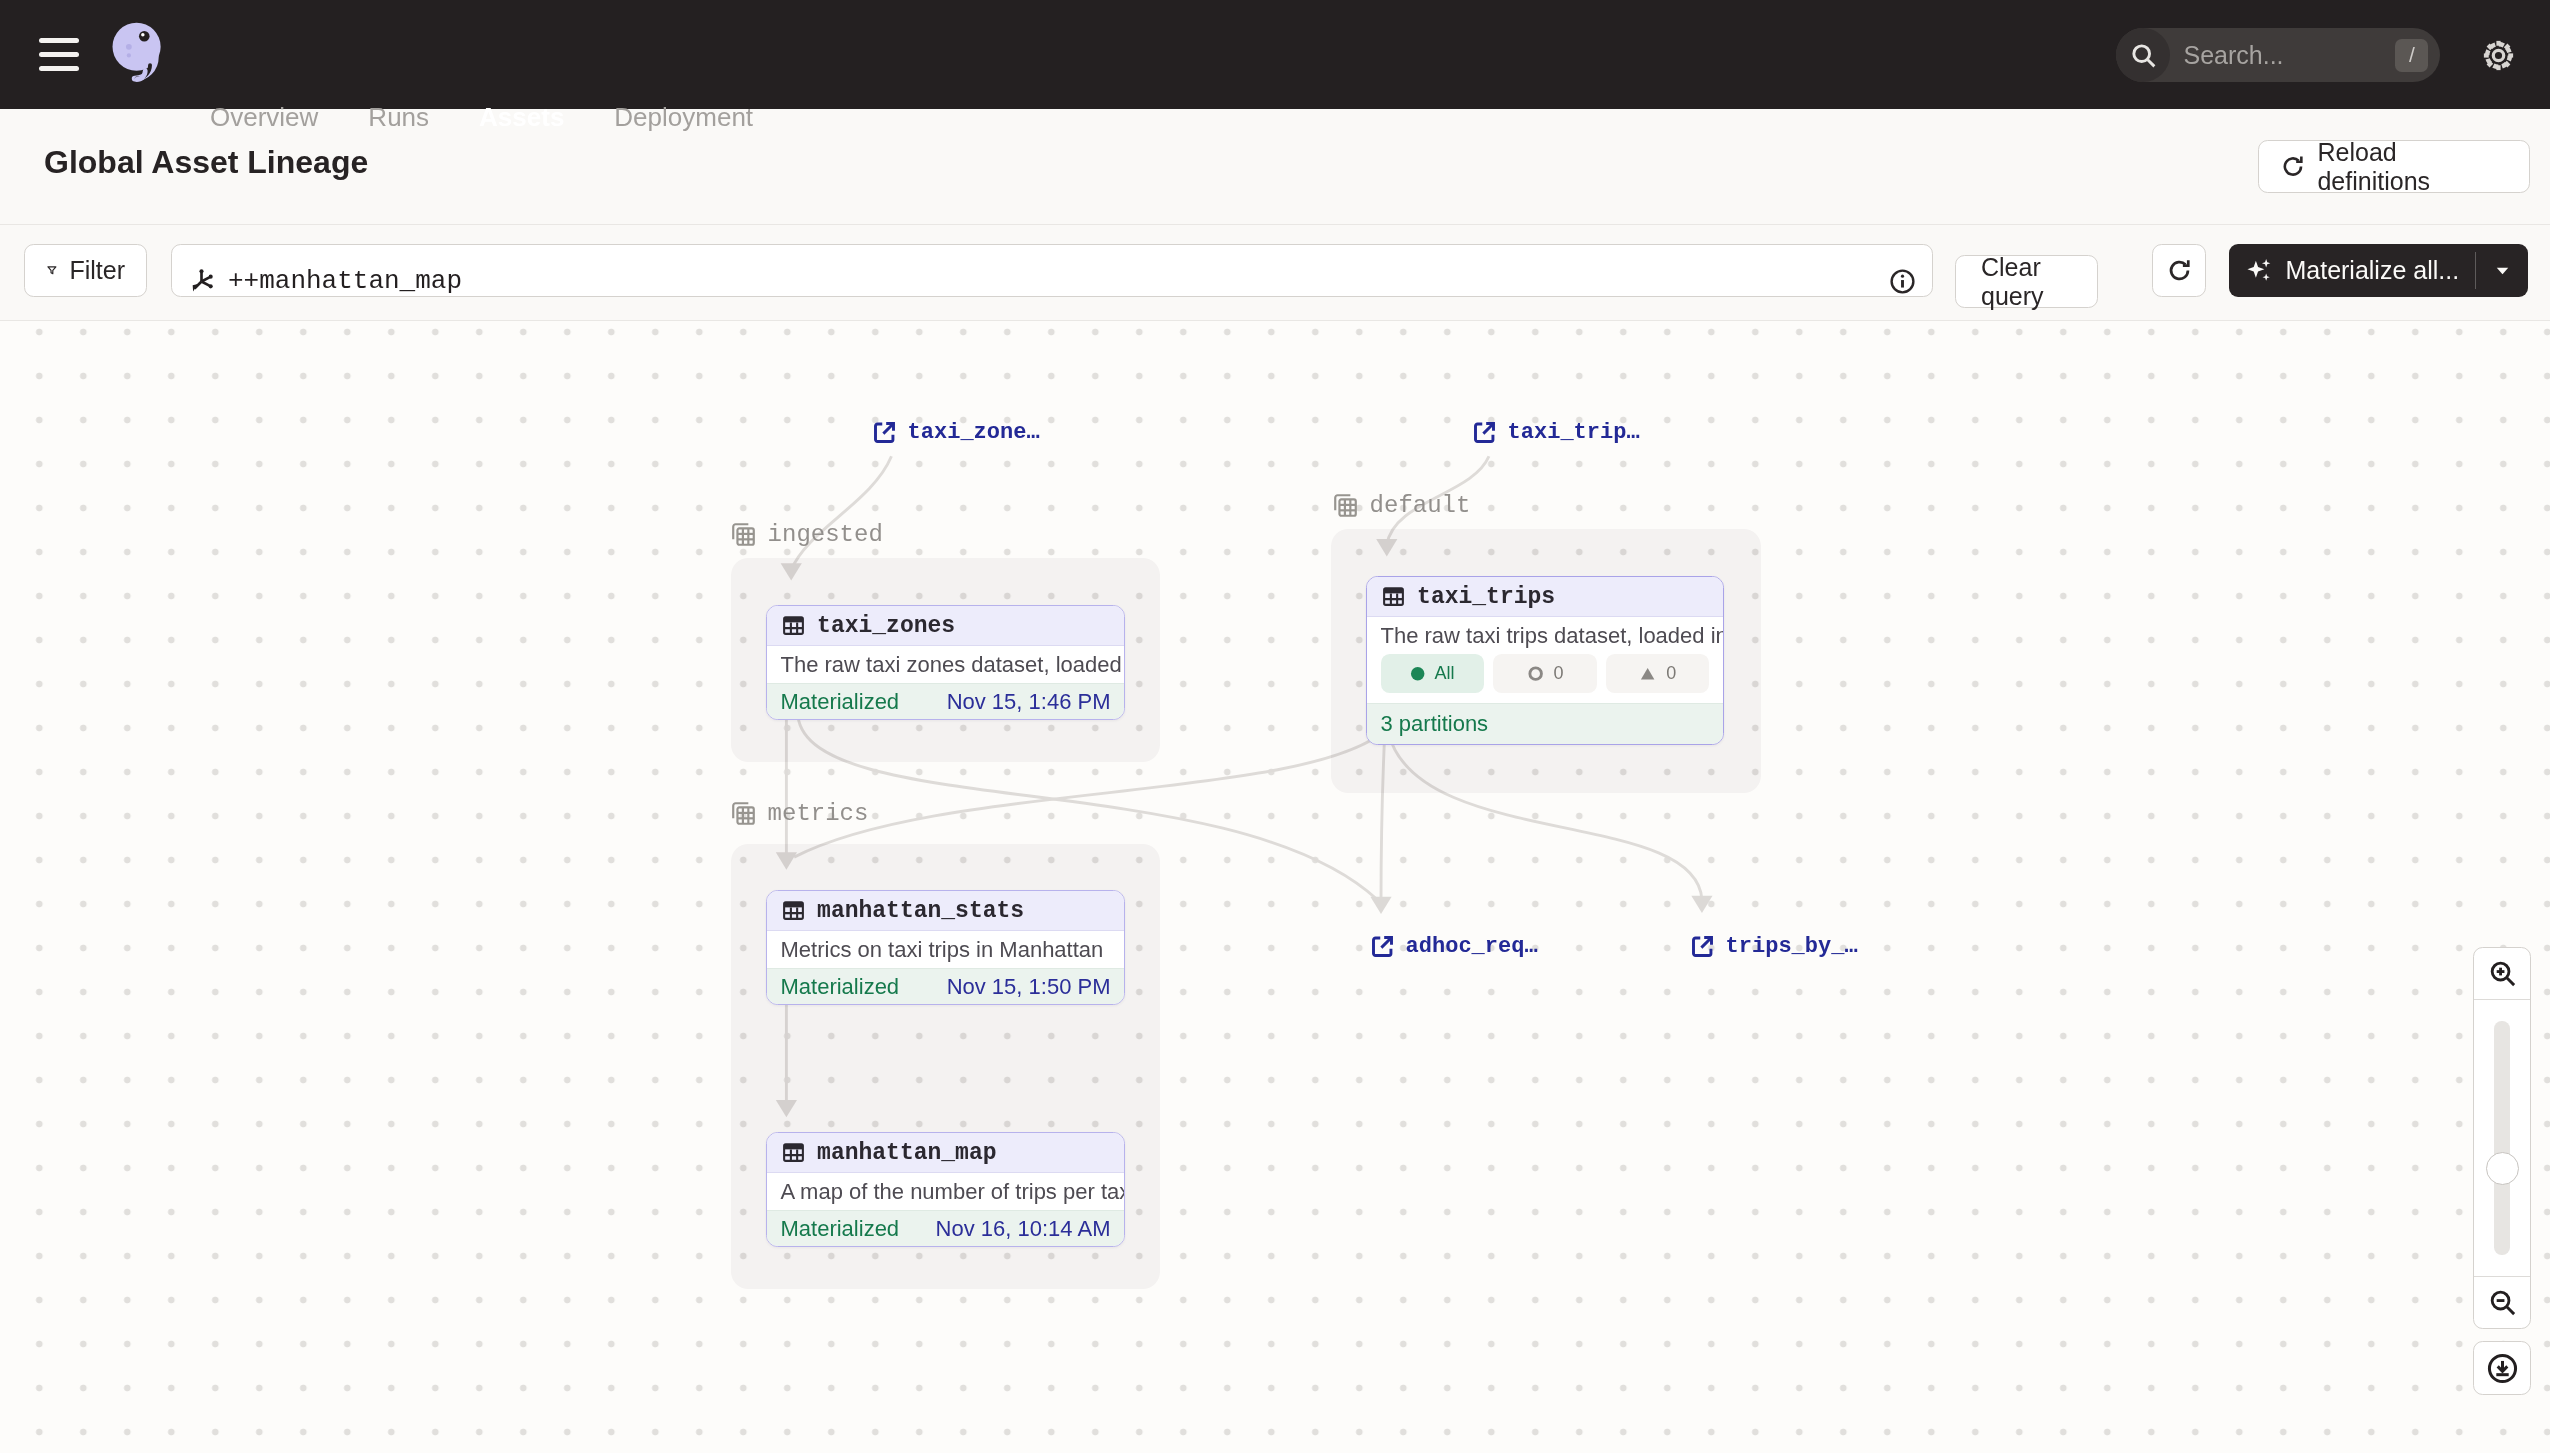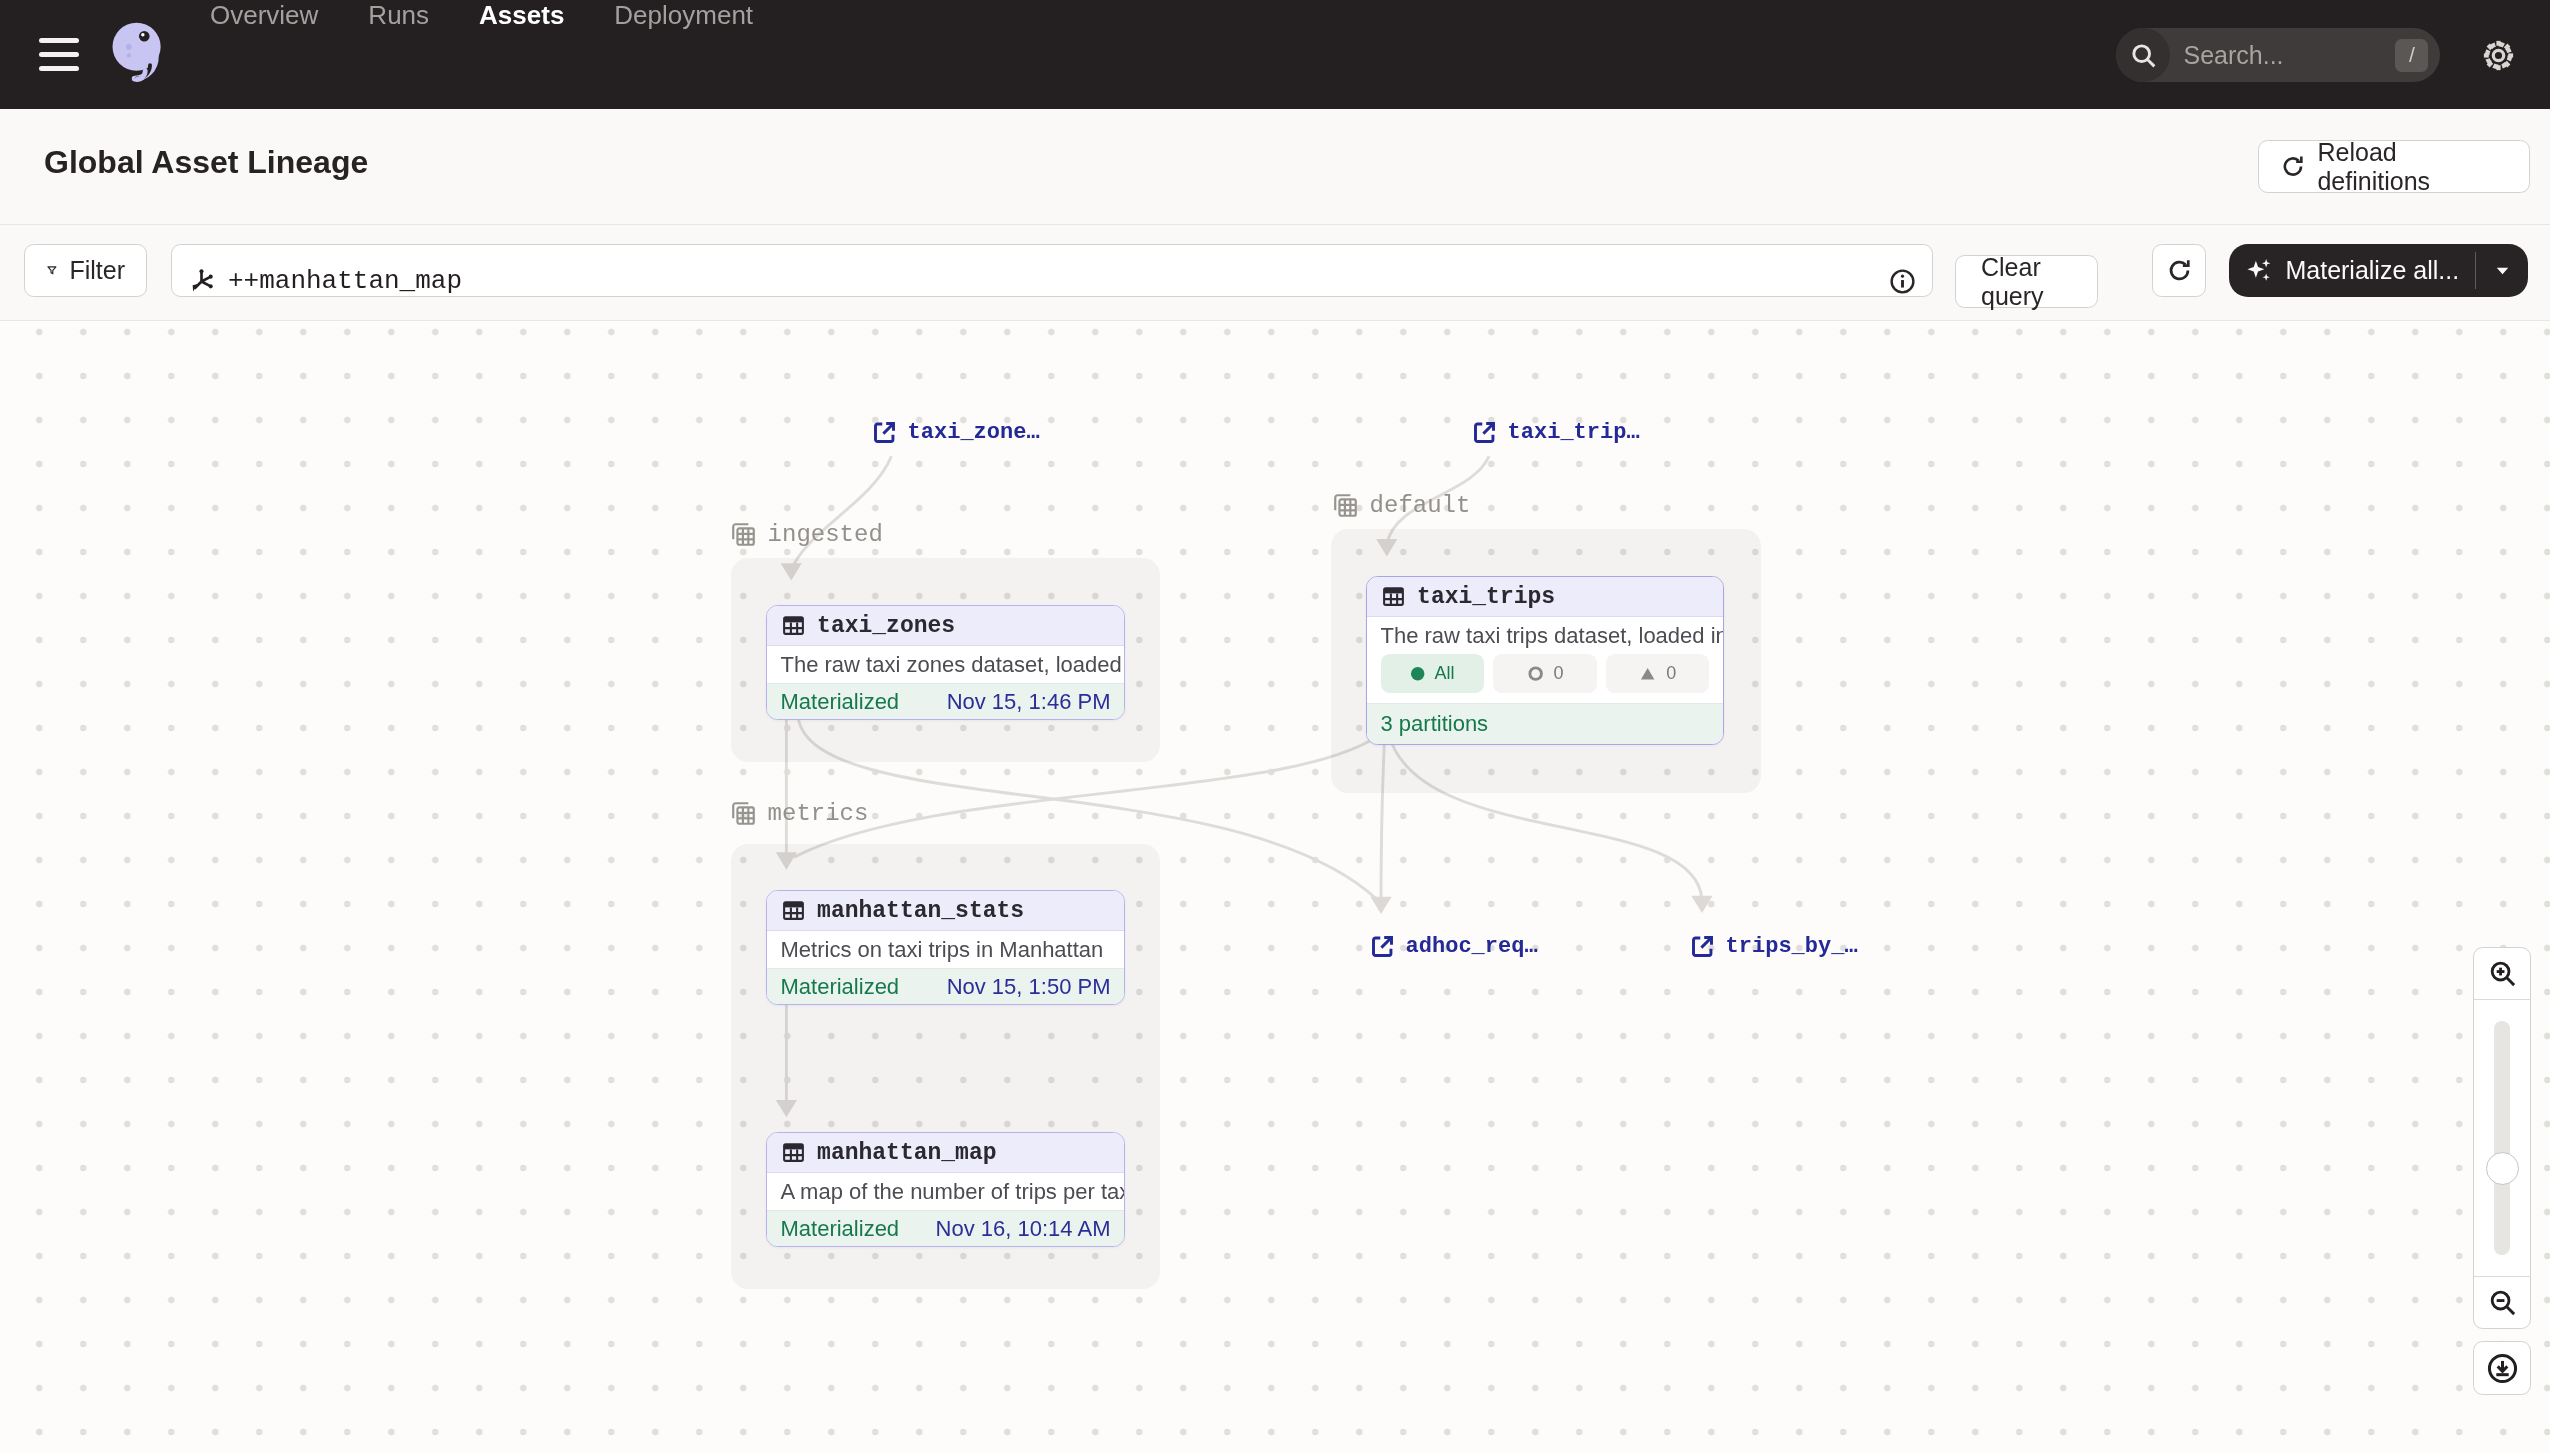--- a/index.html
+++ b/index.html
@@ -7,21 +7,21 @@
               font-family:"Liberation Sans", sans-serif; }
   .mono { font-family:"Liberation Mono","DejaVu Sans Mono",monospace; }
 
   
   .nav { position:absolute; left:0; top:0; width:2550px; height:109px; background:#242021;
          display:flex; align-items:center; }
   .hamburger { position:absolute; left:39px; top:38px; width:40px; height:33px; cursor:pointer;
                display:flex; flex-direction:column; justify-content:space-between; }
   .hamburger span { display:block; height:4.8px; border-radius:2.9px; background:#F4F2F0; }
   .logo { position:absolute; left:100px; top:15.4px; width:77px; height:77px; }
-  .nav-items { position:absolute; left:210px; top:0; height:133px; display:flex; align-items:flex-start; gap:50px; }
+  .nav-items { position:absolute; left:210px; top:0; height:133px; display:flex; align-items:flex-end; gap:50px; }
   .nav-item { font-size:26px; color:#A3A09D; cursor:pointer; }
   .nav-item.active { color:#FFFFFF; font-weight:bold; }
   .search-pill { position:absolute; left:2116px; top:28px; width:324px; height:54px; background:#3F3B3A;
                  border-radius:27px; display:flex; align-items:center; cursor:text; }
   .search-circ { width:54px; height:54px; border-radius:27px; background:#343030; display:flex;
                  align-items:center; justify-content:center; }
   .search-ph { flex:1; font-size:25px; color:#A7A4A1; padding-left:13.5px; }
   .slash-badge { width:33px; height:33px; margin-right:11.6px; border-radius:6.7px; background:#5B5754;
                  color:#CFCCC9; font-size:21px; display:flex; align-items:center; justify-content:center; }
   .gear { position:absolute; left:2479px; top:36px; width:39px; height:39px; cursor:pointer; }
@@ -38,21 +38,21 @@
   
   .toolbar { position:absolute; left:0; top:223px; width:2550px; height:98px; border-bottom:1px solid #E9E7E4; }
   .filter-btn { position:absolute; left:24px; top:21px; width:123px; }
   .query-wrap { position:absolute; left:171px; top:21px; width:1762px; height:53px; background:#FFFFFF;
                 border:1px solid #D5D2CE; border-radius:9.6px; display:flex; align-items:flex-end; padding:0 15.4px; }
   .query-input { flex:1; border:none; outline:none; font-size:26px; color:#231F20; margin-left:11.6px;
                  font-family:"Liberation Mono","DejaVu Sans Mono",monospace; background:transparent; }
   .clear-btn { position:absolute; left:1955px; top:32px; width:143px;padding-left:25px; }
   .refresh-btn { position:absolute; left:2152px; top:21px; width:54px; padding:0; }
   .mat-btn { position:absolute; left:2229px; top:21px; width:299px; height:53px; background:#282425;
-             border-radius:19px; display:flex; align-items:stretch; cursor:pointer; }
+             border-radius:9px; display:flex; align-items:stretch; cursor:pointer; }
   .mat-main { flex:1; display:flex; align-items:center; justify-content:center; gap:11.6px;
               color:#FBFAF8; font-size:25px; }
   .mat-sep { width:1px; background:rgba(255,255,255,0.25); margin:7.7px 0; }
   .mat-caret { width:52px; display:flex; align-items:center; justify-content:center; }
 
   
   .canvas { position:absolute; left:0; top:321px; width:2550px; height:1133px; background:#FDFCFA;
             background-image:radial-gradient(circle, #E1DFDC 3.1px, transparent 3.7px);
             background-size:44px 44px; background-position:17.3px 33px; }
   .edges { position:absolute; left:0; top:0; pointer-events:none; }

